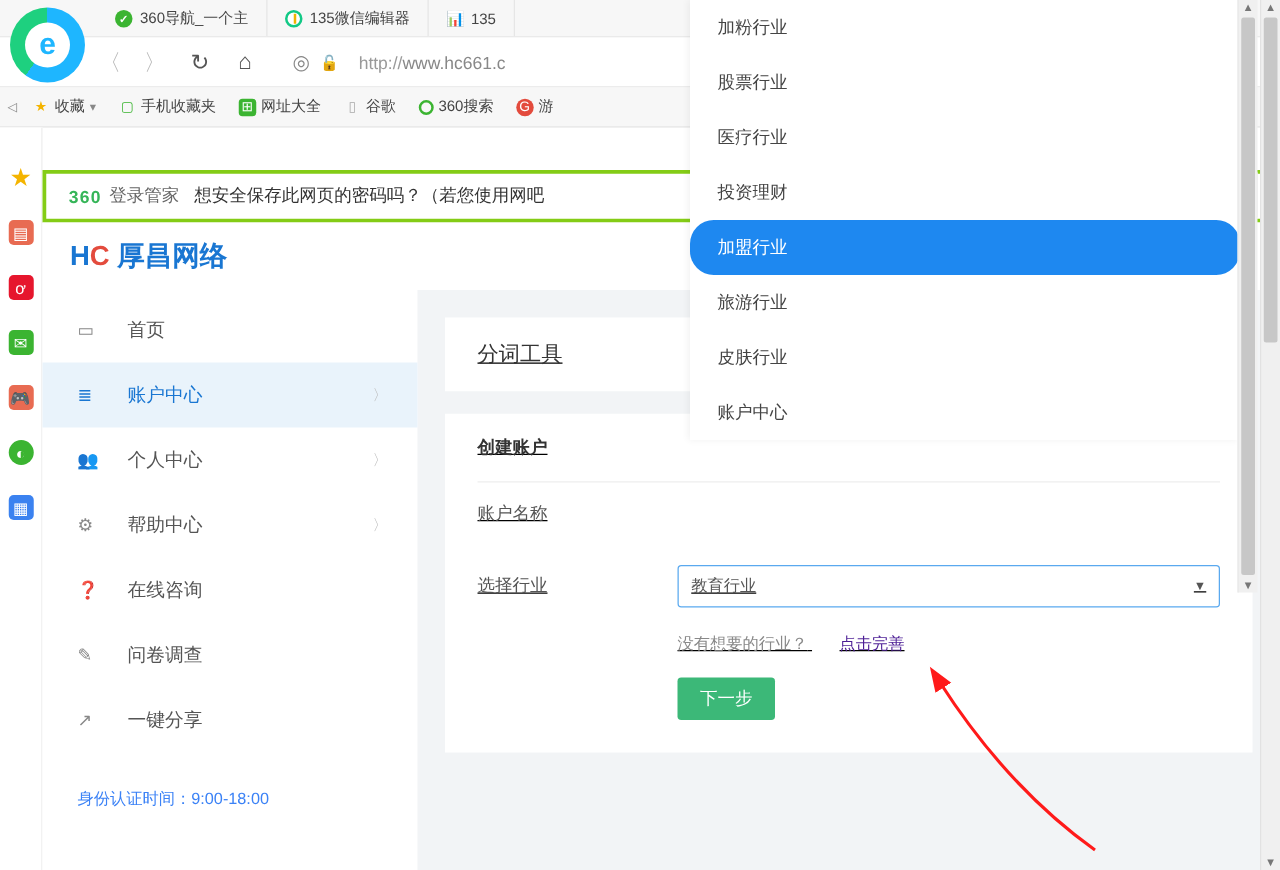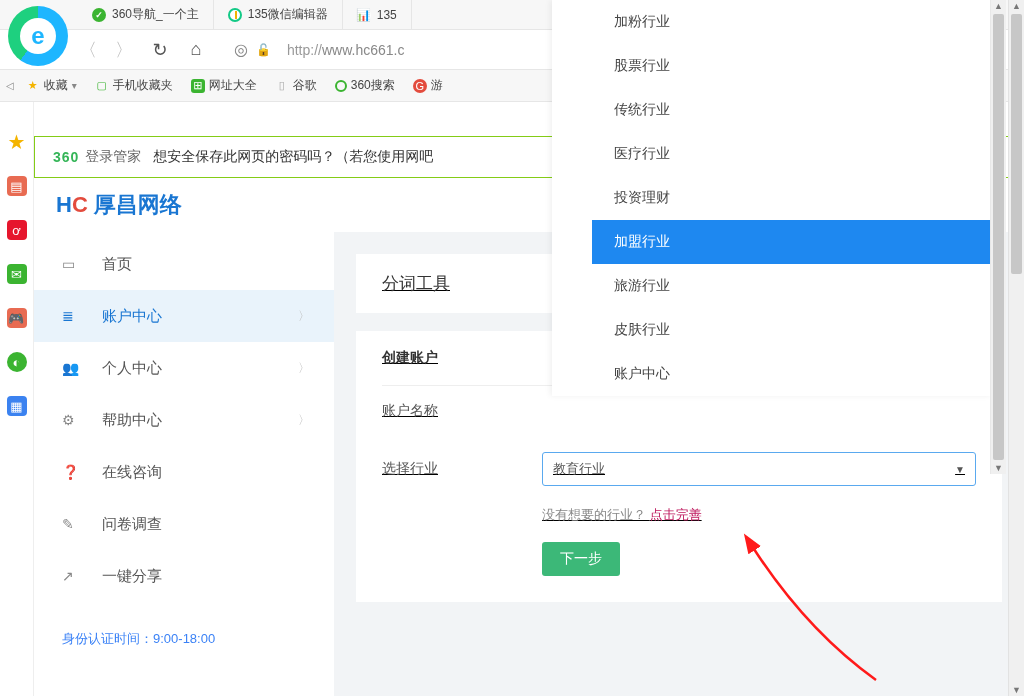--- a/index.html
+++ b/index.html
@@ -31,21 +31,21 @@
 
     
     .browser-logo{ position:absolute; left:8px; top:6px; width:60px; height:60px; border-radius:50%; background: conic-gradient(#1eb6ff 0 60%, #1ed07f 60% 100%); display:flex;align-items:center;justify-content:center;}
     .browser-logo .inner{width:36px;height:36px;border-radius:50%;background:#fff;display:flex;align-items:center;justify-content:center;color:#1eb6ff;font-size:24px;font-weight:bold;}
 
     
     .left-strip{position:absolute; left:0; top:102px; width:34px; bottom:0; background:#fff; border-right:1px solid #eee; display:flex; flex-direction:column; align-items:center; gap:24px; padding-top:30px;}
     .strip-ico{width:20px;height:20px;border-radius:4px;display:flex;align-items:center;justify-content:center;font-size:13px;color:#fff;}
 
     
-    .save-banner{position:absolute; left:34px; top:136px; right:0; height:42px; background:#fff; border:1px solid #84cc16; display:flex;align-items:center; padding-left:18px; font-size:14px; color:#333;}
+    .save-banner{position:absolute; left:34px; top:136px; right:0; height:42px; background:#fff; border:3px solid #84cc16; display:flex;align-items:center; padding-left:18px; font-size:14px; color:#333;}
     .save-banner .logo360{color:#35b558;font-weight:bold; letter-spacing:1px; margin-right:6px;}
     .save-banner .logmgr{color:#666;margin-right:12px;}
 
     
     .page{position:absolute; left:34px; top:178px; right:0; bottom:0; background:#fff;}
 
     .site-header{height:54px; display:flex; align-items:center; padding:0 22px; justify-content:space-between;}
     .site-logo{display:flex;align-items:center;gap:6px;font-size:22px;font-weight:bold;color:#1976d2;}
     .site-logo .hc{display:flex;}
     .site-logo .h{color:#1976d2;}
@@ -64,31 +64,31 @@
 
     .main{flex:1; background:#f2f4f6; padding:22px;text-decoration:underline;}
     .card-title{background:#fff; padding:18px 26px; font-size:17px; color:#333;}
     .card{background:#fff; margin-top:18px; padding:0 26px 26px;}
     .sect-title{padding:18px 0; font-size:14px; font-weight:bold; color:#333; border-bottom:1px solid #eee;}
     .form-row{display:flex; align-items:center; padding:16px 0; font-size:14px; color:#555; gap:40px;}
     .form-row label{width:120px;}
     .select-box{flex:1; max-width:440px; height:34px; border:1px solid #5aa9ef; border-radius:3px; display:flex;align-items:center;justify-content:space-between; padding:0 10px; color:#555; font-size:13px; background:#fff;}
     .select-box .tri{color:#555;font-size:10px;}
     .hint-row{font-size:13px; color:#888; padding:4px 0 0 160px;}
-    .hint-row a{color:#be185d; margin-left:0; text-decoration:none;}
+    .hint-row a{color:#4c1d95; margin-left:22px; text-decoration:none;}
     .btn-next{margin:18px 0 0 160px; background:#3cb878; color:#fff; border:none; padding:8px 18px; font-size:14px; border-radius:3px;}
 
     
     .arrow-anno{position:absolute; left:746px; top:540px; pointer-events:none;}
     .arrow-anno svg{overflow:visible;}
 
     
     .dropdown{position:absolute; left:552px; top:0; width:440px; background:#fff; box-shadow:-2px 0 6px rgba(0,0,0,0.06); z-index:50; max-height:480px;}
-    .dd-item{height:44px; display:flex; align-items:center; padding:0 22px; font-size:14px; color:#444;margin-left:40px;}
-    .dd-item.sel{background:#1e88f0; color:#fff;}
+    .dd-item{height:44px; display:flex; align-items:center; padding:0 22px; font-size:14px; color:#444;}
+    .dd-item.sel{background:#1e88f0; color:#fff;border-radius:19px;}
 
     
     .outer-scroll{position:absolute; right:0; top:0; width:16px; height:100%; background:#f0f0f0; border-left:1px solid #e2e2e2; z-index:60;}
     .outer-scroll .thumb{position:absolute; left:2px; right:2px; top:14px; height:260px; background:#c7c7c7; border-radius:2px;}
     .outer-scroll .arr{position:absolute;left:0;right:0;text-align:center;font-size:9px;color:#777;}
     .outer-scroll .arr.up{top:1px;}
     .outer-scroll .arr.dn{bottom:1px;}
     .dd-scroll{position:absolute; right:18px; top:0; width:16px; height:474px; background:#f0f0f0; border-left:1px solid #e8e8e8; z-index:55;}
     .dd-scroll .thumb{position:absolute;left:2px;right:2px;top:14px;bottom:14px;background:#c7c7c7;border-radius:2px;}
     .dd-scroll .arr{position:absolute;left:0;right:0;text-align:center;font-size:9px;color:#777;}
@@ -253,21 +253,20 @@
         </div>
         <button class="btn-next">下一步</button>
       </div>
     </div>
   </div>
 </div>
 
 <div class="dropdown" id="dropdown">
     <div class="dd-item">加粉行业</div>
     <div class="dd-item">股票行业</div>
-    <div class="dd-item">传统行业</div>
     <div class="dd-item">医疗行业</div>
     <div class="dd-item">投资理财</div>
     <div class="dd-item sel">加盟行业</div>
     <div class="dd-item">旅游行业</div>
     <div class="dd-item">皮肤行业</div>
     <div class="dd-item">账户中心</div>
   </div>
 
 <div class="dd-scroll">
   <span class="arr up">▲</span>

